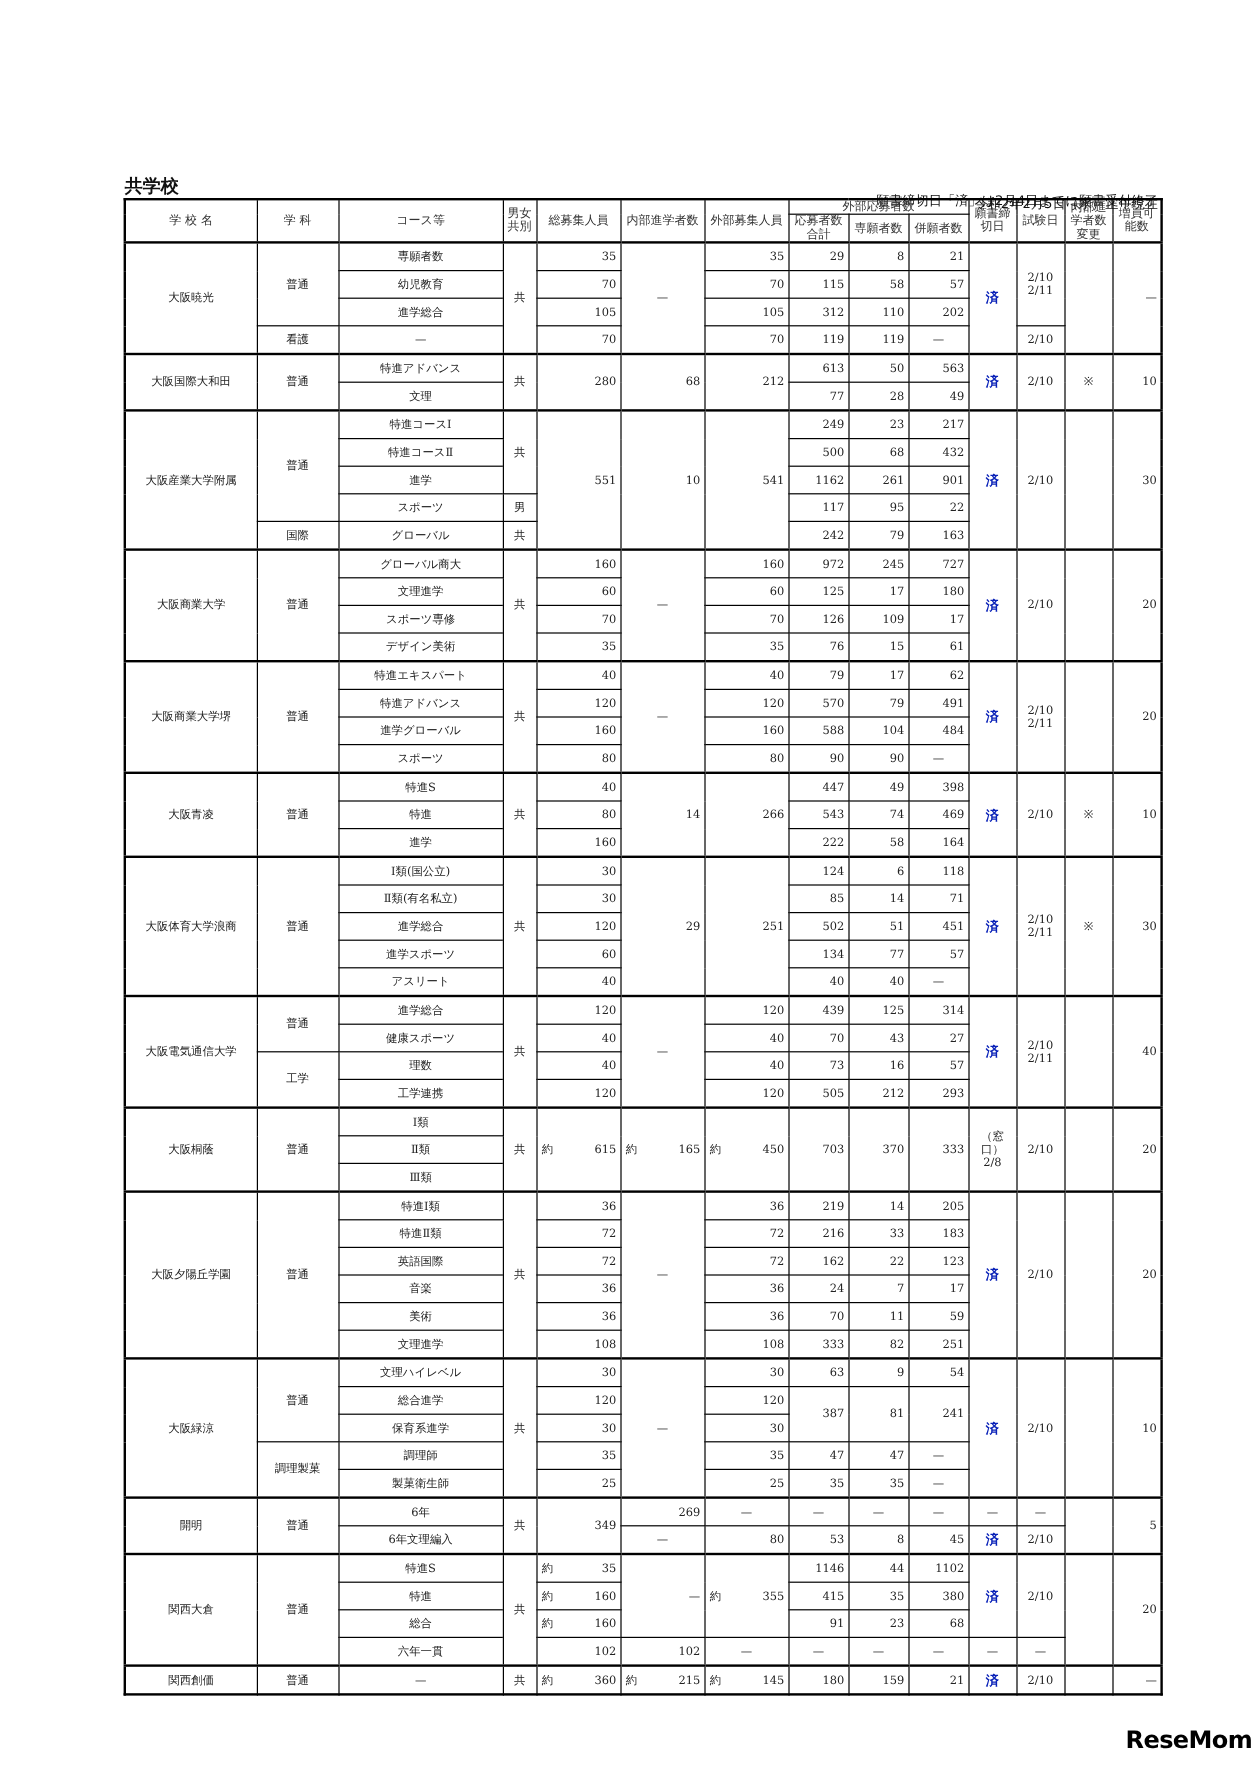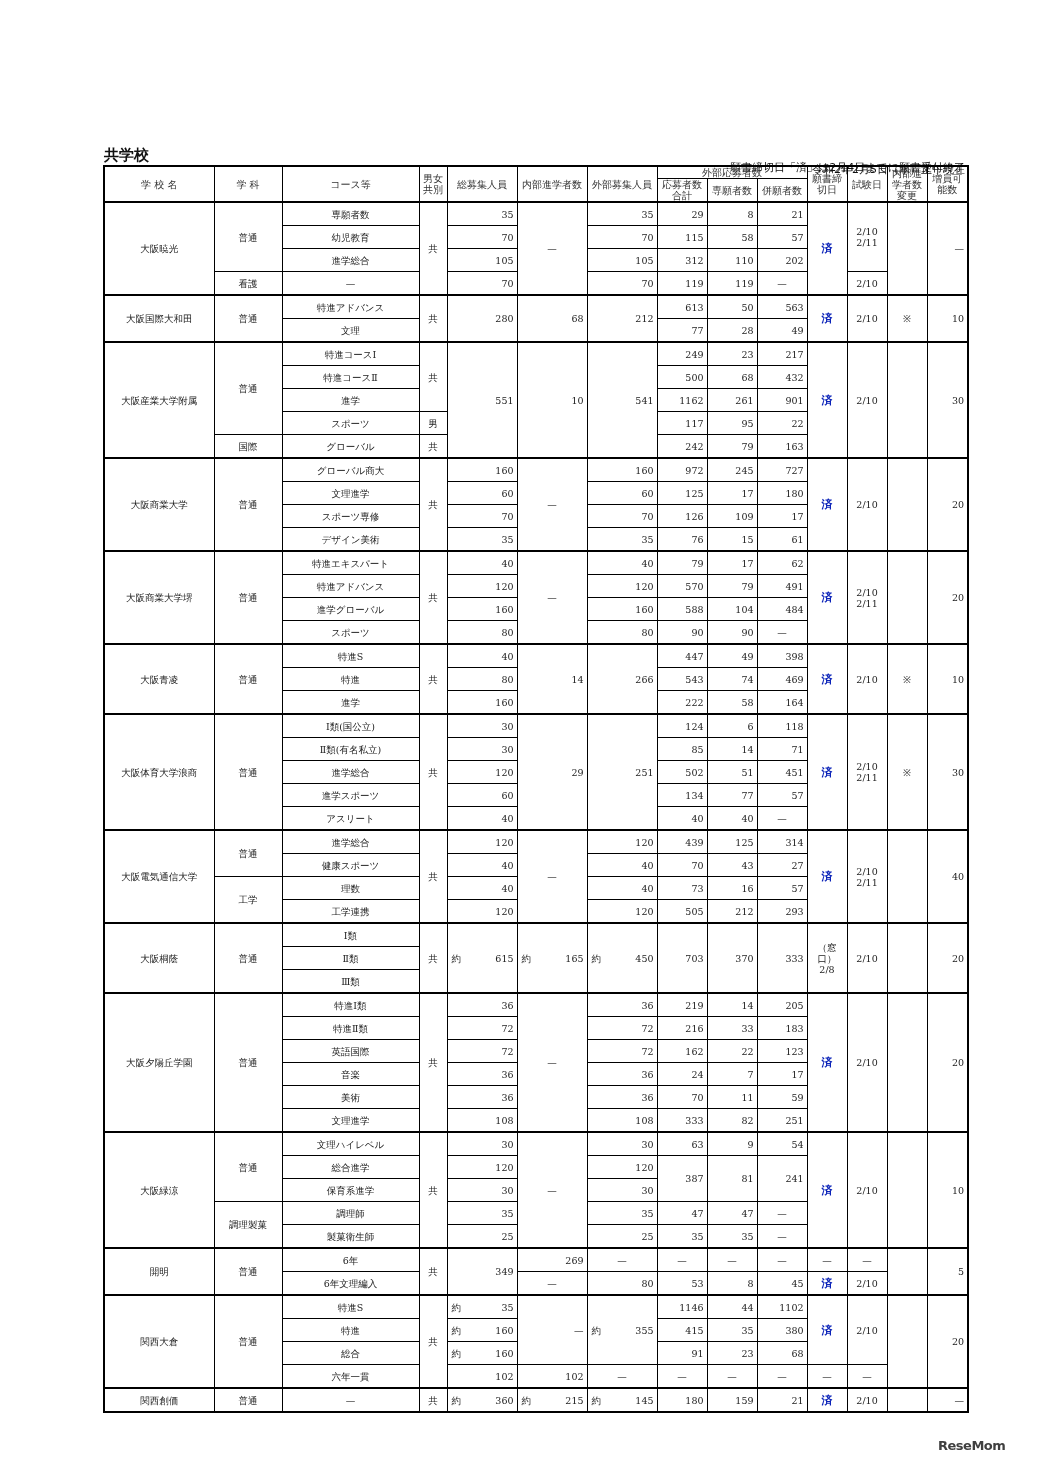--- a/index.html
+++ b/index.html
@@ -12,21 +12,21 @@
   td,th{border:1px solid #000;padding:0 3px;font-size:9.5px;font-weight:normal;height:22px;line-height:11px;overflow:hidden;white-space:nowrap;}
   th{font-size:10px;line-height:11px;text-align:center;color:#333;}
   tr.school-first td{border-top:2px solid #000;}
   td.c{text-align:center;}
   td.r{text-align:right;}
   td.approx{position:relative;}
   td.approx .yaku{position:absolute;left:4px;}
   td.blue{color:#0a22b8;font-weight:bold;text-align:center;font-size:11px;}
   .wrap{white-space:normal;}
   table{border:2px solid #000;}
-  #watermark{position:absolute;left:938px;top:1438px;font-family:"DejaVu Sans","Liberation Sans",sans-serif;font-size:13px;font-weight:bold;color:#404040;letter-spacing:-0.5px;}
+  #watermark{position:absolute;left:938px;top:1438px;font-family:"DejaVu Sans","Liberation Sans",sans-serif;font-size:20px;font-weight:bold;color:#000000;letter-spacing:-0.5px;}
 </style>
 </head>
 <body>
 
 <div id="hdr1" class="hdr-right">令和2年2月5日（水）正午現在</div>
 <div id="hdr2" class="hdr-right">願書締切日「済」は2月4日までに願書受付終了</div>
 <div id="section-title">共学校</div>
 
 <table>
   <colgroup>

